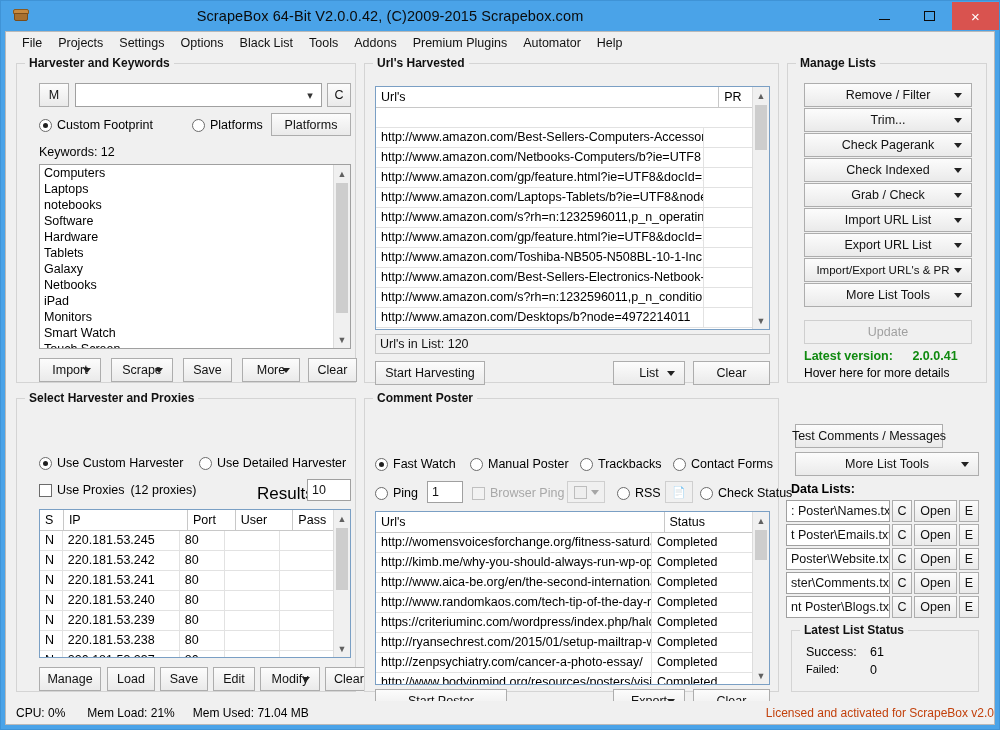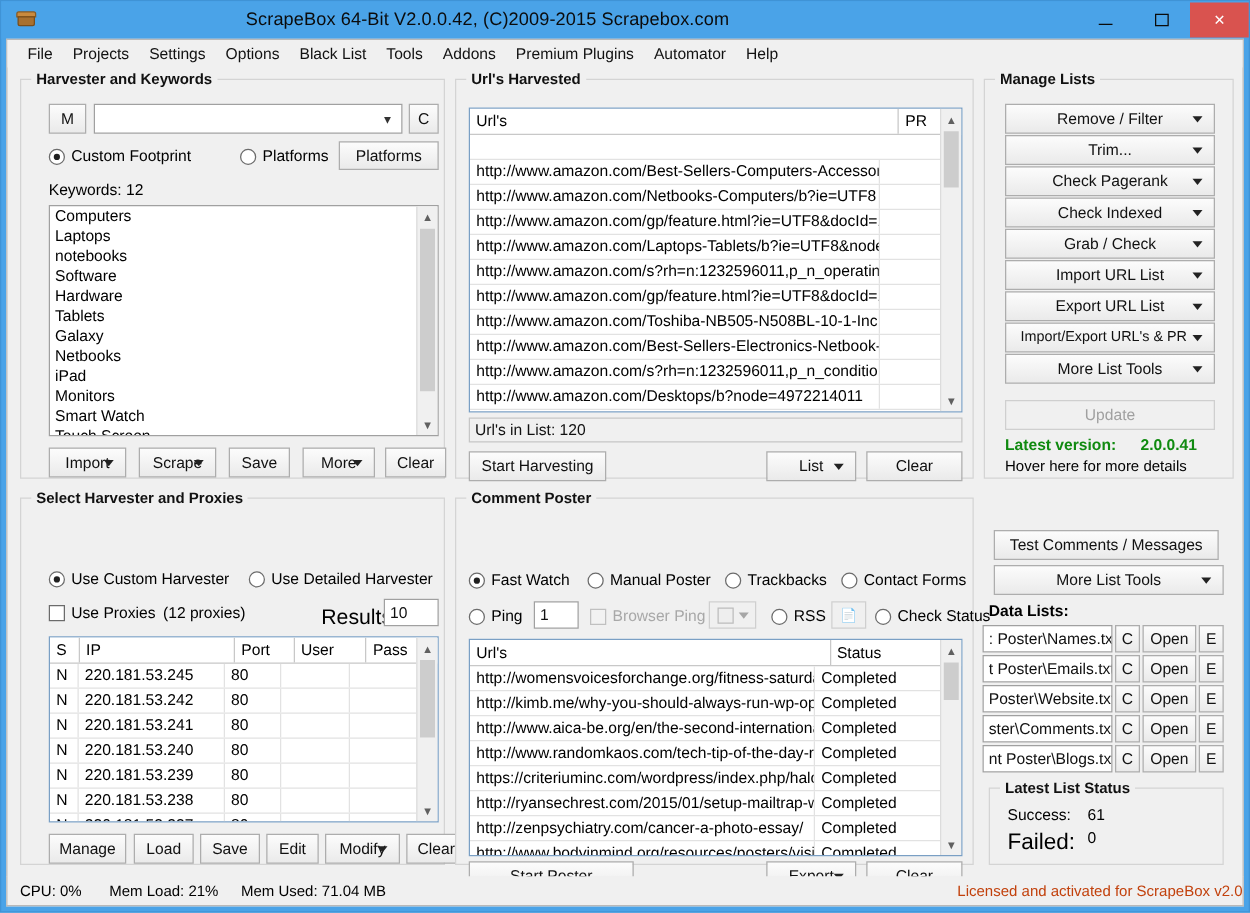--- a/index.html
+++ b/index.html
@@ -607,21 +607,21 @@
       <div class="btn" style="position:absolute; left:10px;  top:290px; width:132px; height:24px;">Start Poster</div>
       <div class="btn" style="position:absolute; left:248px; top:290px; width:72px; height:24px;">
           <span>Export</span>
           <span class="caret"></span>
         </div>
       <div class="btn" style="position:absolute; left:328px; top:290px; width:77px; height:24px;">Clear</div>
     </div>
 
     <div style="position:absolute; left:781px; top:386px; width:200px; height:274px;">
 
-      <div class="btn" style="position:absolute; left:8px; top:6px; width:180px; height:24px;">Test Comments / Messages</div>
+      <div class="btn" style="position:absolute; left:8px; top:6px; width:148px; height:24px;">Test Comments / Messages</div>
       <div class="btn" style="position:absolute; left:8px; top:34px; width:184px; height:24px;">
           <span>More List Tools</span>
           <span class="caret"></span>
         </div>
 
       <div style="position:absolute; left:4px; top:64px; font-weight:bold; font-size:12.5px;">Data Lists:</div>
 
       <div class="txtbox" style="position:absolute; left:-1px; top:82px;  width:104px; height:22px;">: Poster\Names.txt</div>
       <div class="btn" style="position:absolute; left:105px; top:82px;  width:20px;  height:22px;">C</div>
       <div class="btn" style="position:absolute; left:127px; top:82px;  width:43px;  height:22px;">Open</div>
@@ -644,21 +644,21 @@
 
       <div class="txtbox" style="position:absolute; left:-1px; top:178px; width:104px; height:22px;">nt Poster\Blogs.txt</div>
       <div class="btn" style="position:absolute; left:105px; top:178px; width:20px;  height:22px;">C</div>
       <div class="btn" style="position:absolute; left:127px; top:178px; width:43px;  height:22px;">Open</div>
       <div class="btn" style="position:absolute; left:172px; top:178px; width:20px;  height:22px;">E</div>
 
       <div class="group" style="left:4px; top:212px; width:188px; height:62px;">
         <div class="glabel">Latest List Status</div>
         <div style="position:absolute; left:14px; top:14px; font-size:12.5px;">Success:</div>
         <div style="position:absolute; left:78px; top:14px; font-size:12.5px;">61</div>
-        <div style="position:absolute; left:14px; top:32px; font-size:18px;">Failed:</div>
+        <div style="position:absolute; left:14px; top:32px; font-size:11px;">Failed:</div>
         <div style="position:absolute; left:78px; top:32px; font-size:12.5px;">0</div>
       </div>
     </div>
 
   </div>
 
   <div id="statusbar">
     <span class="sitem">CPU:  0%</span>
     <span class="sitem" style="margin-left:22px;">Mem Load:  21%</span>
     <span class="sitem" style="margin-left:18px;">Mem Used: 71.04 MB</span>

